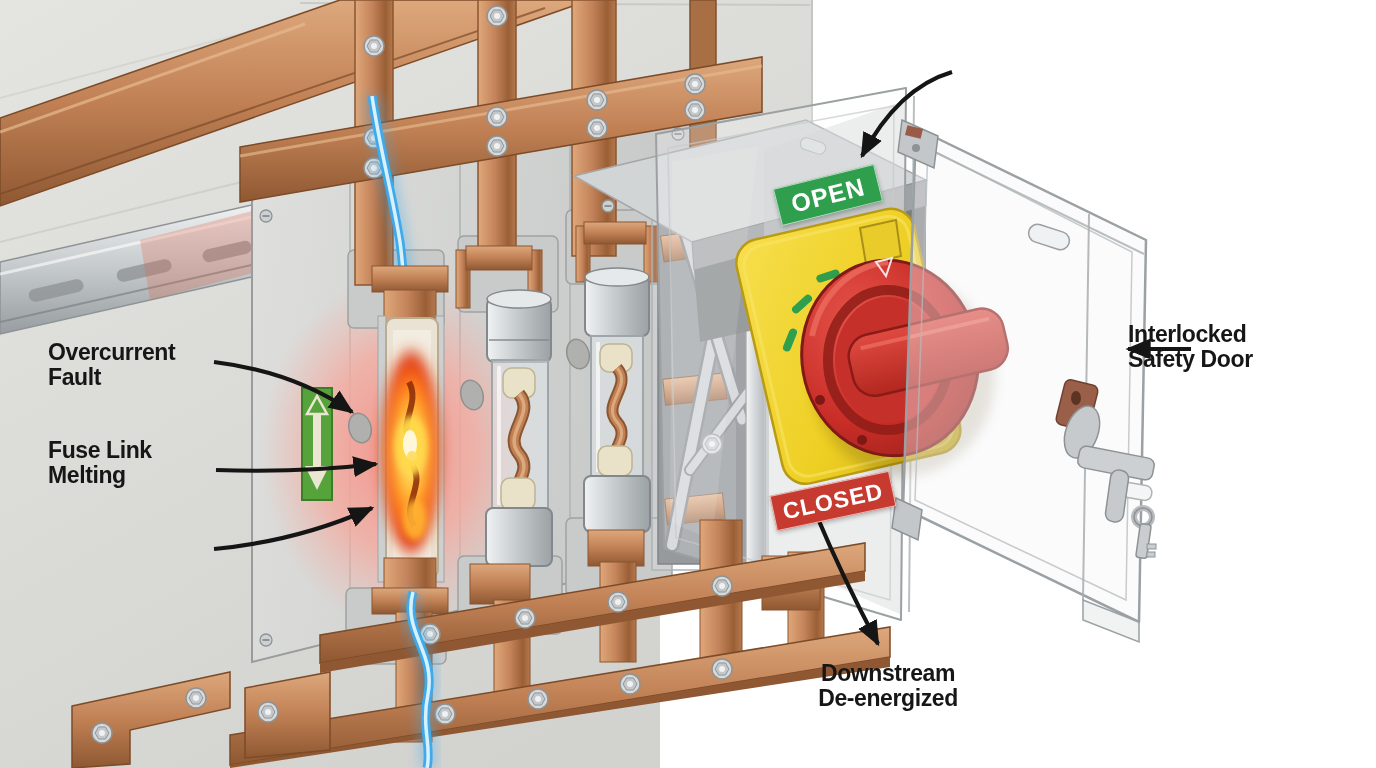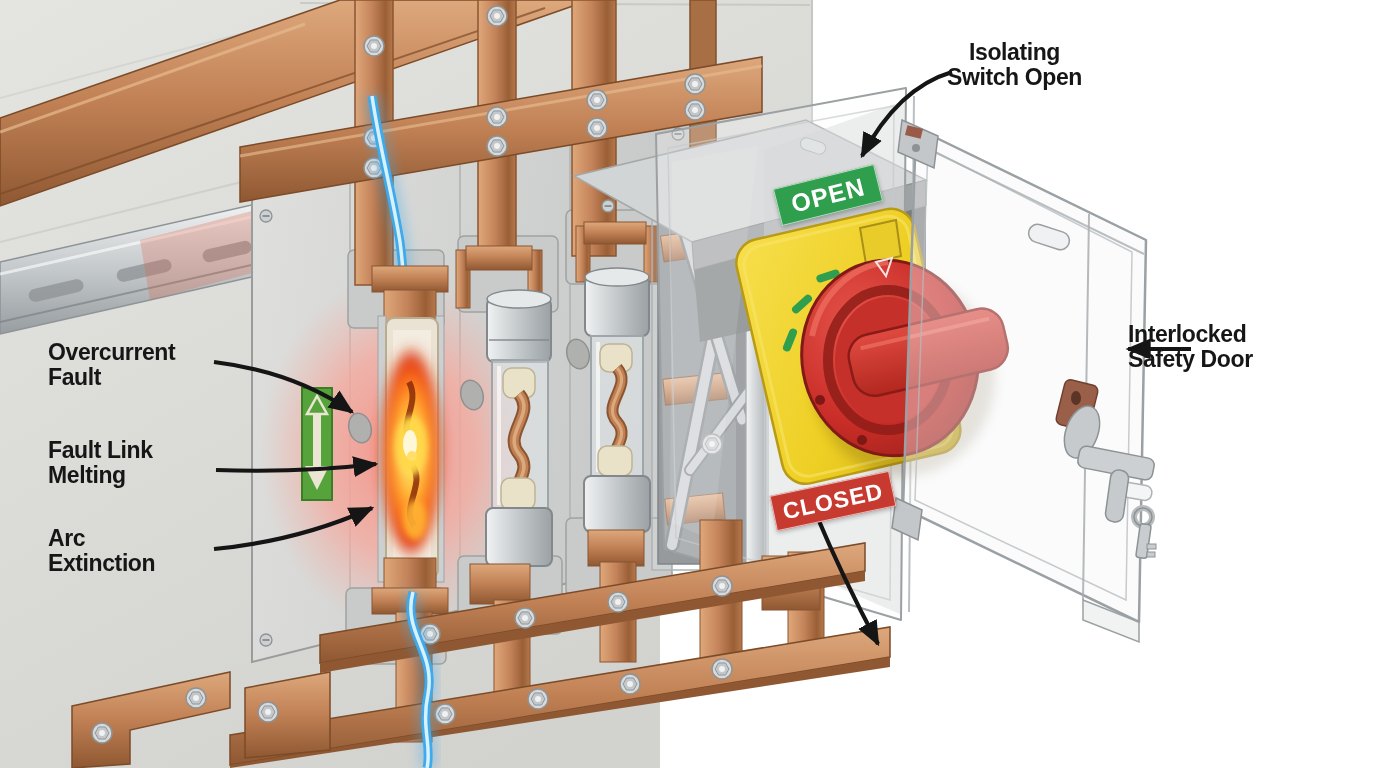--- a/index.html
+++ b/index.html
@@ -390,22 +390,20 @@
     <path d="M1191,349 L1128,349" marker-end="url(#ah)"></path>
     <path d="M816,514 Q842,576 878,644" marker-end="url(#ah)"></path>
   </g>
 </svg>
 
 <div class="sticker sticker-open">OPEN</div>
 <div class="sticker sticker-closed">CLOSED</div>
 
 <div class="callout right" style="left:48px;top:340px;width:158px;">Overcurrent
 Fault</div>
-<div class="callout right" style="left:48px;top:438px;width:158px;">Fault Link
+<div class="callout right" style="left:48px;top:438px;width:158px;">Fuse Link
 Melting</div>
-<div class="callout right" style="left:48px;top:526px;width:158px;">Arc
-Extinction</div>
-<div class="callout center" style="left:922px;top:40px;width:185px;">Isolating
-Switch Open</div>
 <div class="callout" style="left:1128px;top:322px;width:175px;">Interlocked
 Safety Door</div>
+<div class="callout center" style="left:798px;top:661px;width:180px;">Downstream
+De-energized</div>
 
 </div>
 
 </body></html>

